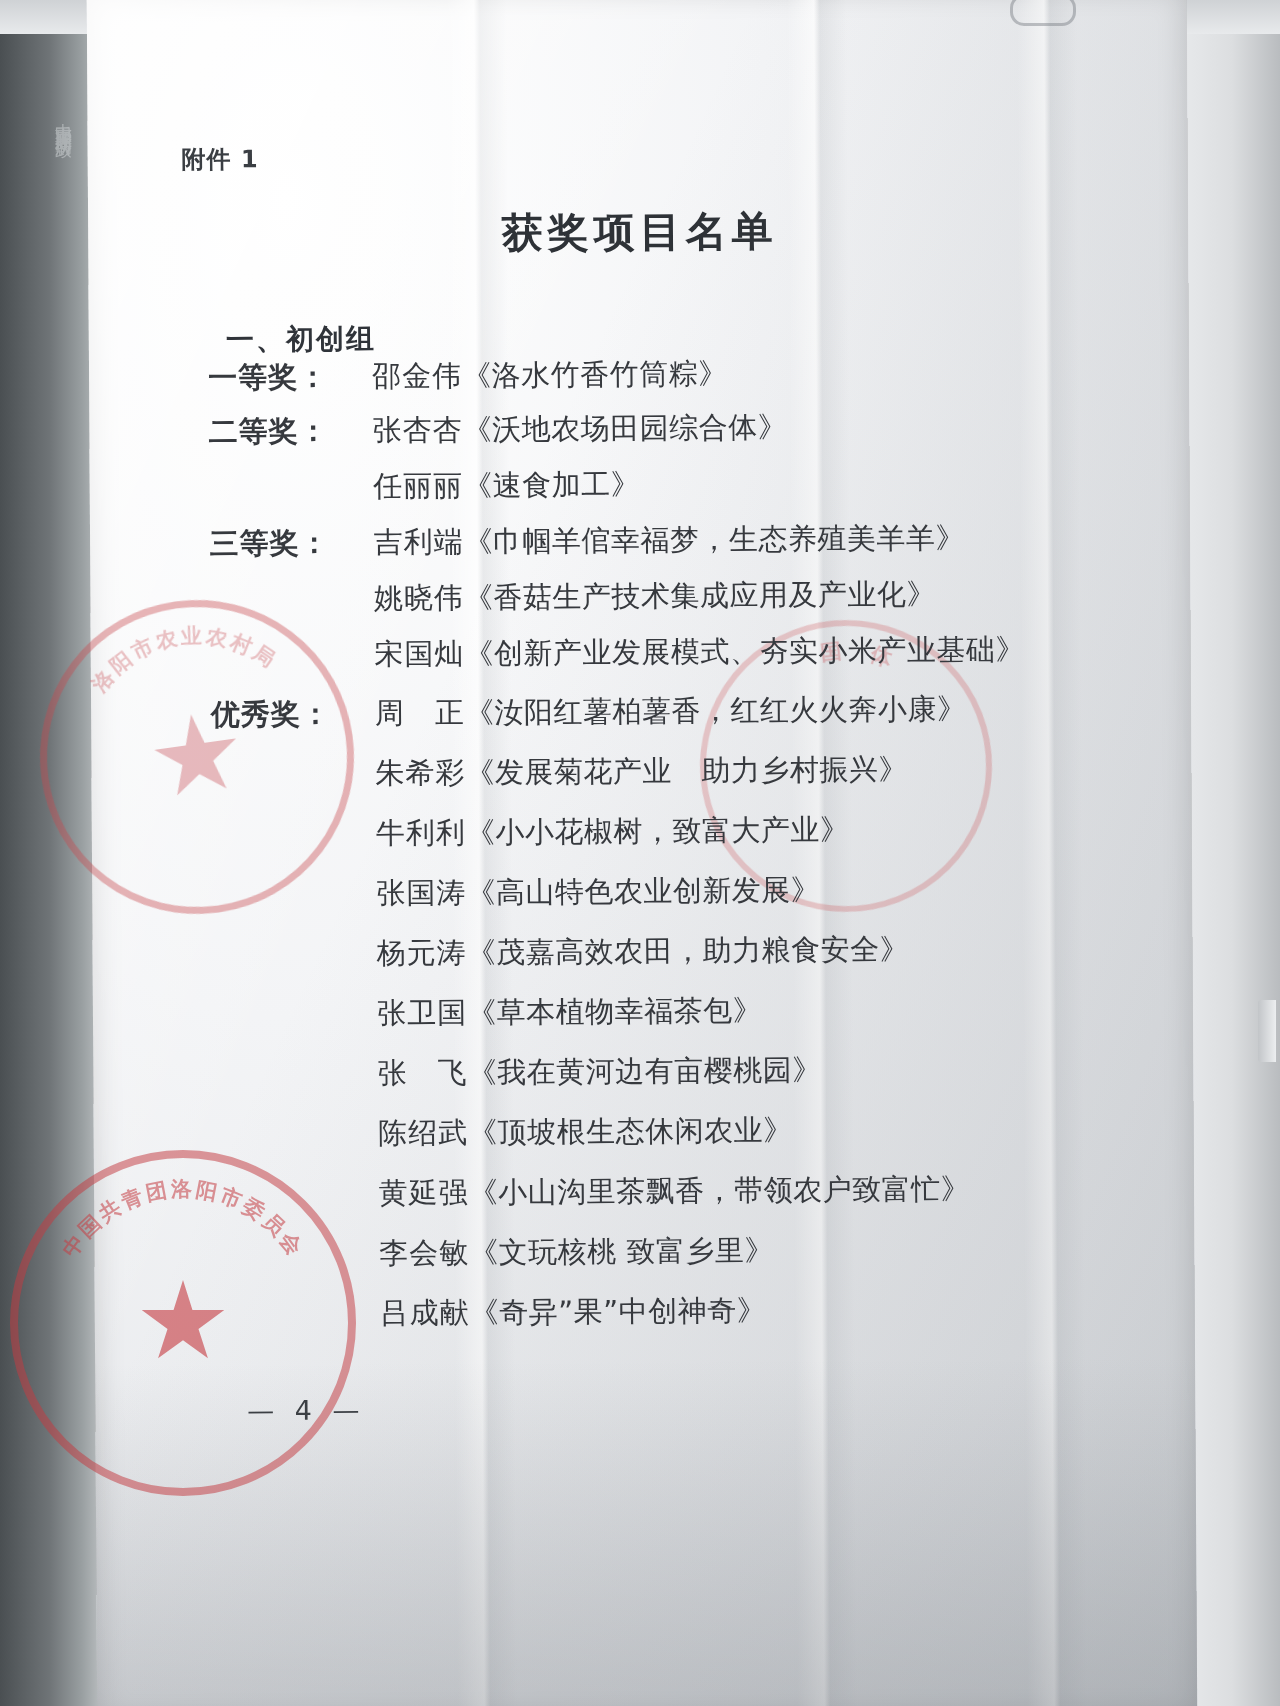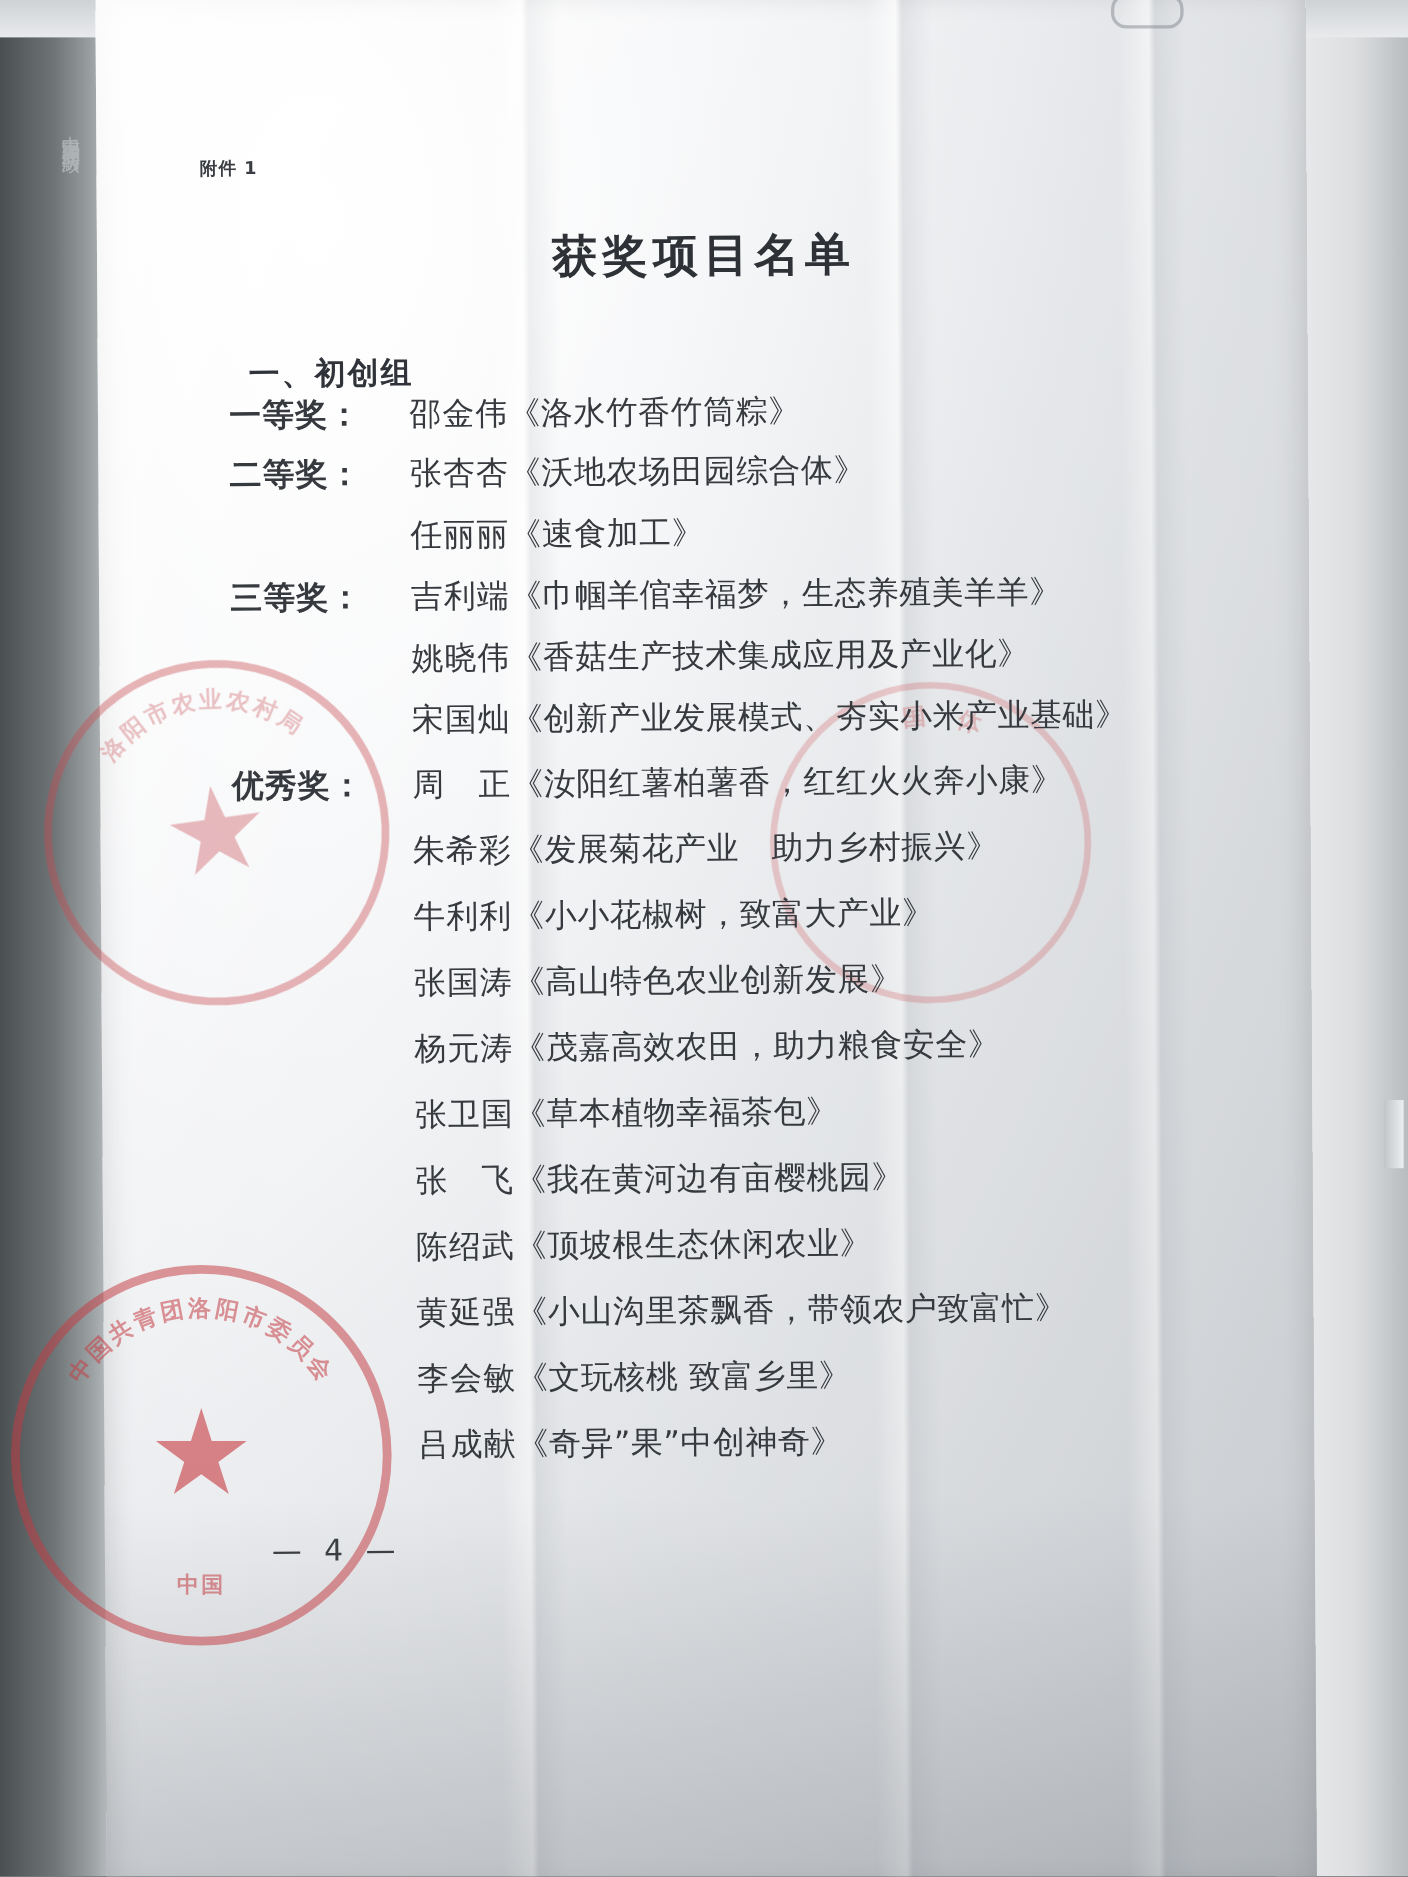--- a/index.html
+++ b/index.html
@@ -95,21 +95,21 @@
     position: absolute;
     left: 92px; top: 0;
     width: 1100px; height: 1706px;
     transform: rotate(-0.45deg);
     color: #33373c;
     font-family: "DejaVu Sans", "Liberation Sans", sans-serif;
   }
   .attach-label {
     position: absolute;
     left: 95px; top: 140px;
-    font-size: 16px;
+    font-size: 24px;
     font-weight: 700;
     letter-spacing: 1px;
     color: #3a3e43;
   }
   .doc-title {
     position: absolute;
     left: 0; top: 205px;
     width: 1100px;
     text-align: center;
     font-size: 41px;
@@ -264,21 +264,20 @@
   </div>
 
   <div class="stamp stamp-c">
     <svg class="stamp-arc" viewBox="0 0 330 330">
       <defs>
           <path id="arcC" d="M 38,165 A 127,127 0 0 1 292,165"></path>
         </defs>
       <text><textPath href="#arcC" startOffset="50%" text-anchor="middle">中国共青团洛阳市委员会</textPath></text>
     </svg>
     <div class="stamp-star"></div>
-    <div class="stamp-bottom-text">中国</div>
   </div>
 
   <div class="doc">
     <div class="attach-label">附件 1</div>
     <div class="doc-title">获奖项目名单</div>
     <div class="section-heading">一、初创组</div>
 
     <div class="entries" style="position: absolute; height: 1000px;">
         <div class="entry" style="position: absolute; left: 0px; top: 0px; width: 960px;">
           <span class="award">一等奖：</span>

